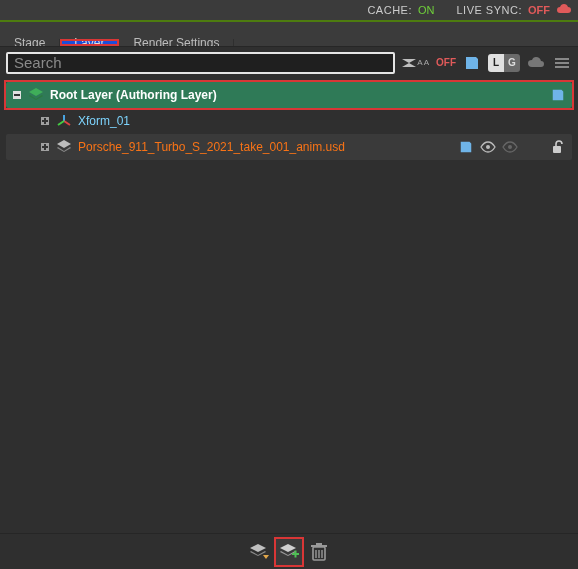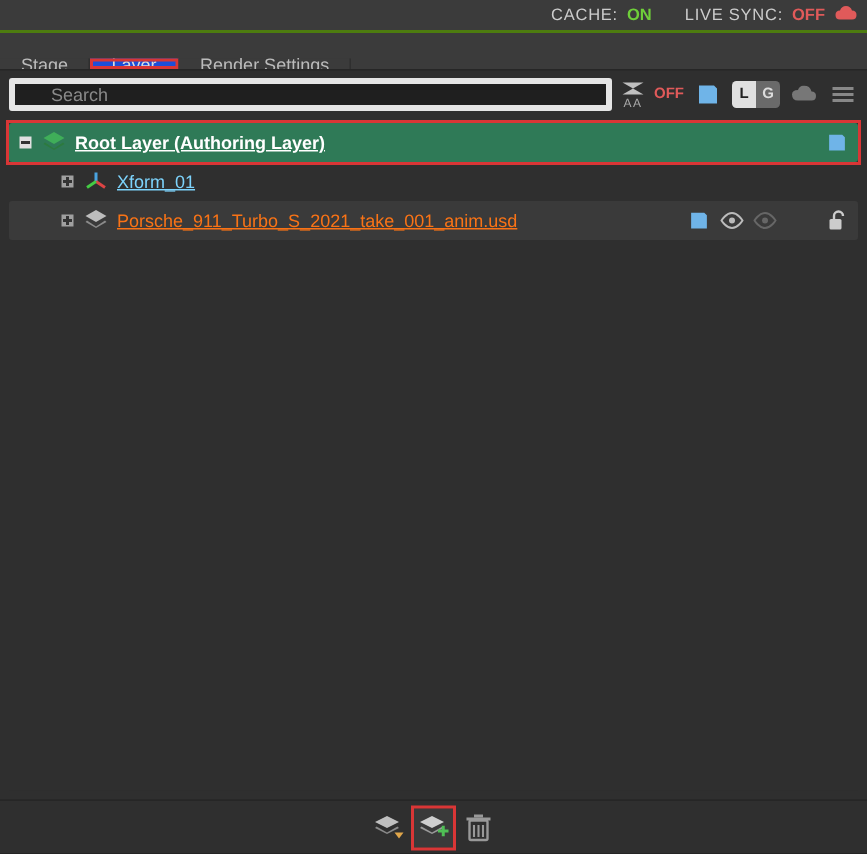--- a/index.html
+++ b/index.html
@@ -2,48 +2,48 @@
 <html><head>
 <meta charset="utf-8">
 <style>
   * { box-sizing: border-box; margin: 0; padding: 0; font-family: "Segoe UI", Arial, sans-serif; }
   html, body { width: 578px; height: 569px; background: #1f1f1f; color: #ccc; overflow: hidden; }
   .root { display: flex; flex-direction: column; width: 100%; height: 100%; }
 
   
   .statusbar { height: 22px; background: #3b3b3b; display: flex; align-items: center; justify-content: flex-end; padding: 0 6px; font-size: 11px; gap: 6px; border-bottom: 2px solid #4d7c0f;}
   .statusbar .lbl { color: #ccc; letter-spacing: 0.5px; }
-  .statusbar .on { color: #6fcf3a; font-weight: bold; }
+  .statusbar .on { color: #6fcf3a; font-weight: normal; }
   .statusbar .off { color: #e05a5a; font-weight: bold; }
   .statusbar .cloud-icon { display:inline-flex; }
 
   
   .tabs { height: 24px; background: #3b3b3b; display: flex; align-items: stretch; font-size: 12px; }
   .tab { display:flex; align-items:center; padding: 0 14px; color: #bbb; background: #3b3b3b; border-right: 1px solid #2f2f2f; cursor: pointer; margin-top: 17px; }
   .tab.active { background: #1d4ed8; color: #ddd; }
   .tab.highlight { outline: 2px solid #d93636; outline-offset: -2px; }
 
   
   .toolbar { height: 32px; background: #2f2f2f; display: flex; align-items: center; padding: 4px 6px; gap: 6px; border-top: 1px solid #262626; }
   .searchwrap { flex: 1; }
-  .search { width: 100%; height: 22px; background: #1f1f1f; border: 4px solid #e5e5e5; color: #ccc; font-size: 12px; padding: 0 24px; border-radius: 2px; }
+  .search { width: 100%; height: 22px; background: #1f1f1f; border: 2px solid #e5e5e5; color: #ccc; font-size: 15px; padding: 0 6px; border-radius: 2px; }
   .search::placeholder { color: #8a8a8a; }
-  .tb-stack { display:flex; flex-direction:column; align-items:center; line-height:1; }
+  .tb-stack { display:flex; flex-direction:row; align-items:center; line-height:1; }
   .tb-aa { font-size:8px; color:#aaa; letter-spacing:1px; }
   .tb-off { color:#e05a5a; font-size:10px; font-weight:bold; }
   .tb-btn { width:20px; height:20px; display:flex; align-items:center; justify-content:center; cursor:pointer; }
   .lg-pill { display:flex; height:18px; border-radius:3px; overflow:hidden; font-size:10px; font-weight:bold; }
   .lg-pill .L { background:#e0e0e0; color:#222; display:flex; align-items:center; justify-content:center; width:16px; }
   .lg-pill .G { background:#6a6a6a; color:#ddd; display:flex; align-items:center; justify-content:center; width:16px; }
   .menu-icon span { display:block; width:14px; height:2px; background:#888; margin:2px 0; }
 
   
   .tree-container { flex:1; background:#2f2f2f; padding: 4px 6px 6px 6px; display:flex; flex-direction:column; }
   .tree-inner { outline:2px solid #d93636; outline-offset:0; }
-  .row { display:flex; align-items:center; height:26px; font-size:12px; gap:6px; padding:0 6px;text-decoration:underline; }
+  .row { display:flex; align-items:center; height:26px; font-size:12px; gap:6px; padding:0 6px; }
   .row .spacer { flex:1; }
   .row.root-row { background:#2f7a57; color:#fff; font-weight:bold; border-radius:2px; }
   .row.child1 { background:transparent; color:#7dd3fc; padding-left: 34px; }
   .row.child2 { background:#3a3a3a; color:#f97316; padding-left: 34px; border-radius:2px; }
   .disclosure { width:10px; height:10px; display:flex; align-items:center; justify-content:center; cursor:pointer; }
   .minus { width:8px; height:8px; background:#e0e0e0; position:relative; }
   .minus::after { content:""; position:absolute; left:1px; right:1px; top:3px; height:2px; background:#333; }
   .plus { width:8px; height:8px; background:#a0a0a0; position:relative; }
   .plus::before { content:""; position:absolute; left:1px; right:1px; top:3px; height:2px; background:#333; }
   .plus::after { content:""; position:absolute; top:1px; bottom:1px; left:3px; width:2px; background:#333; }

